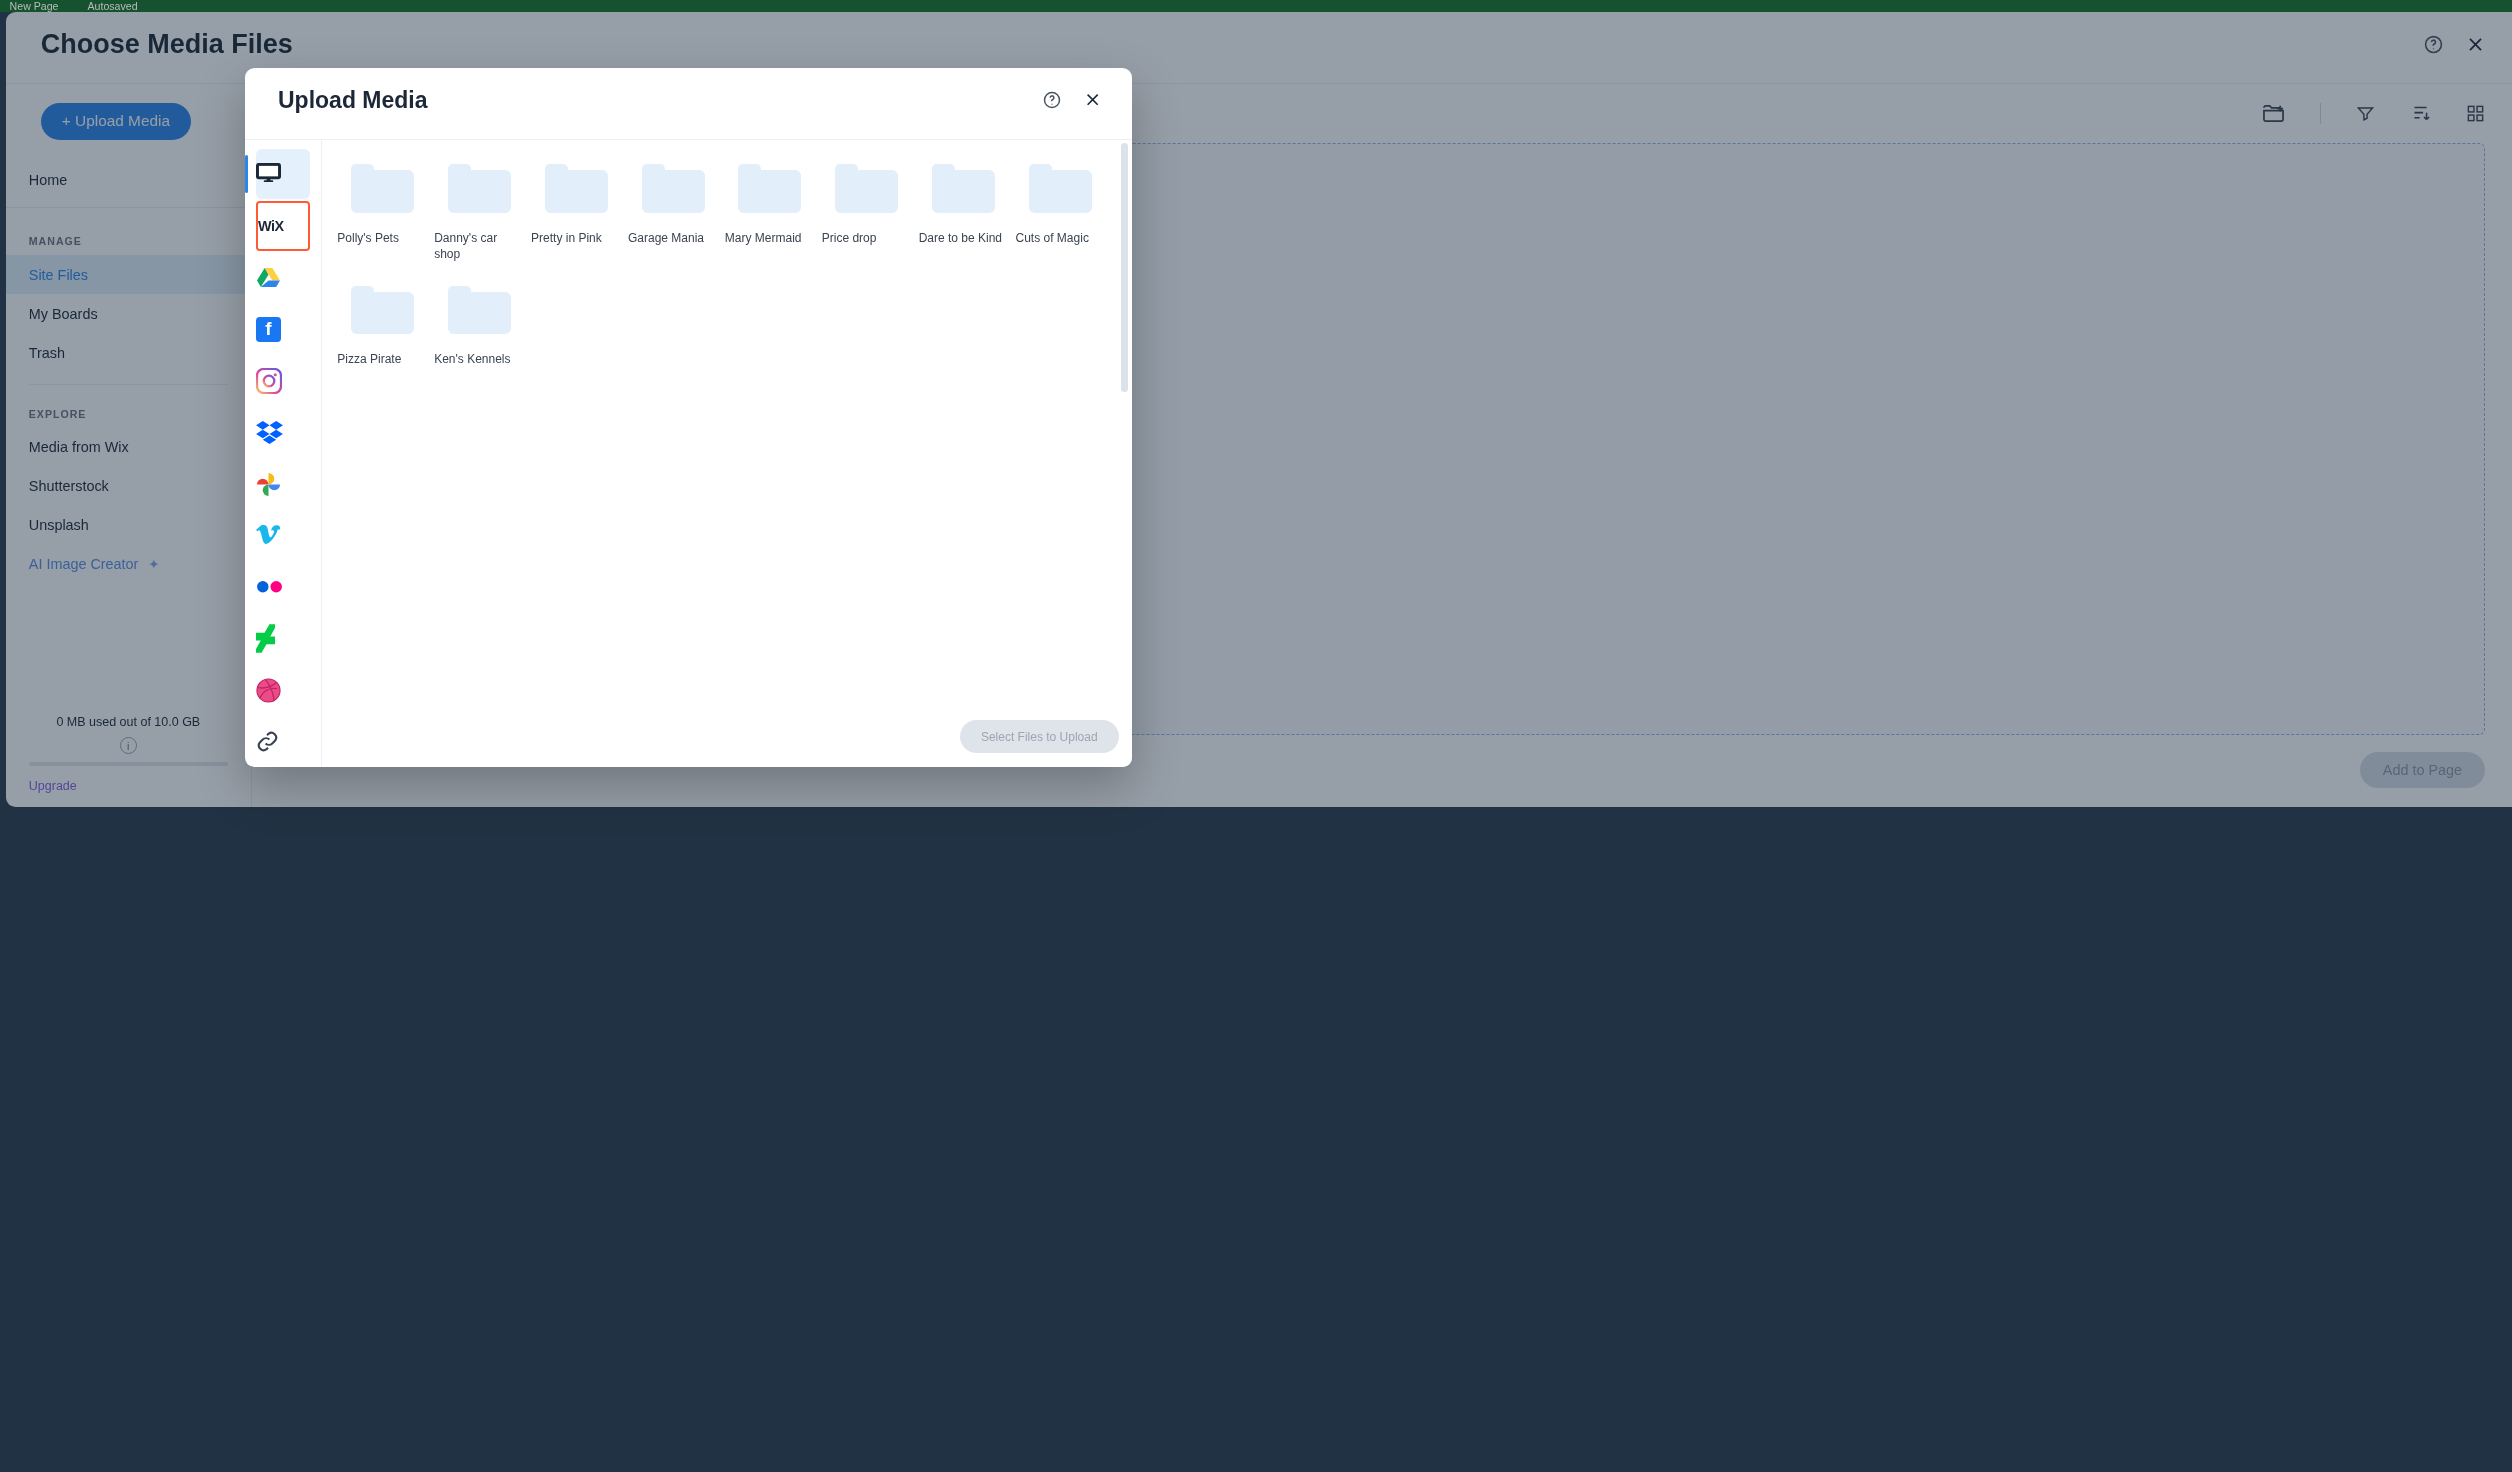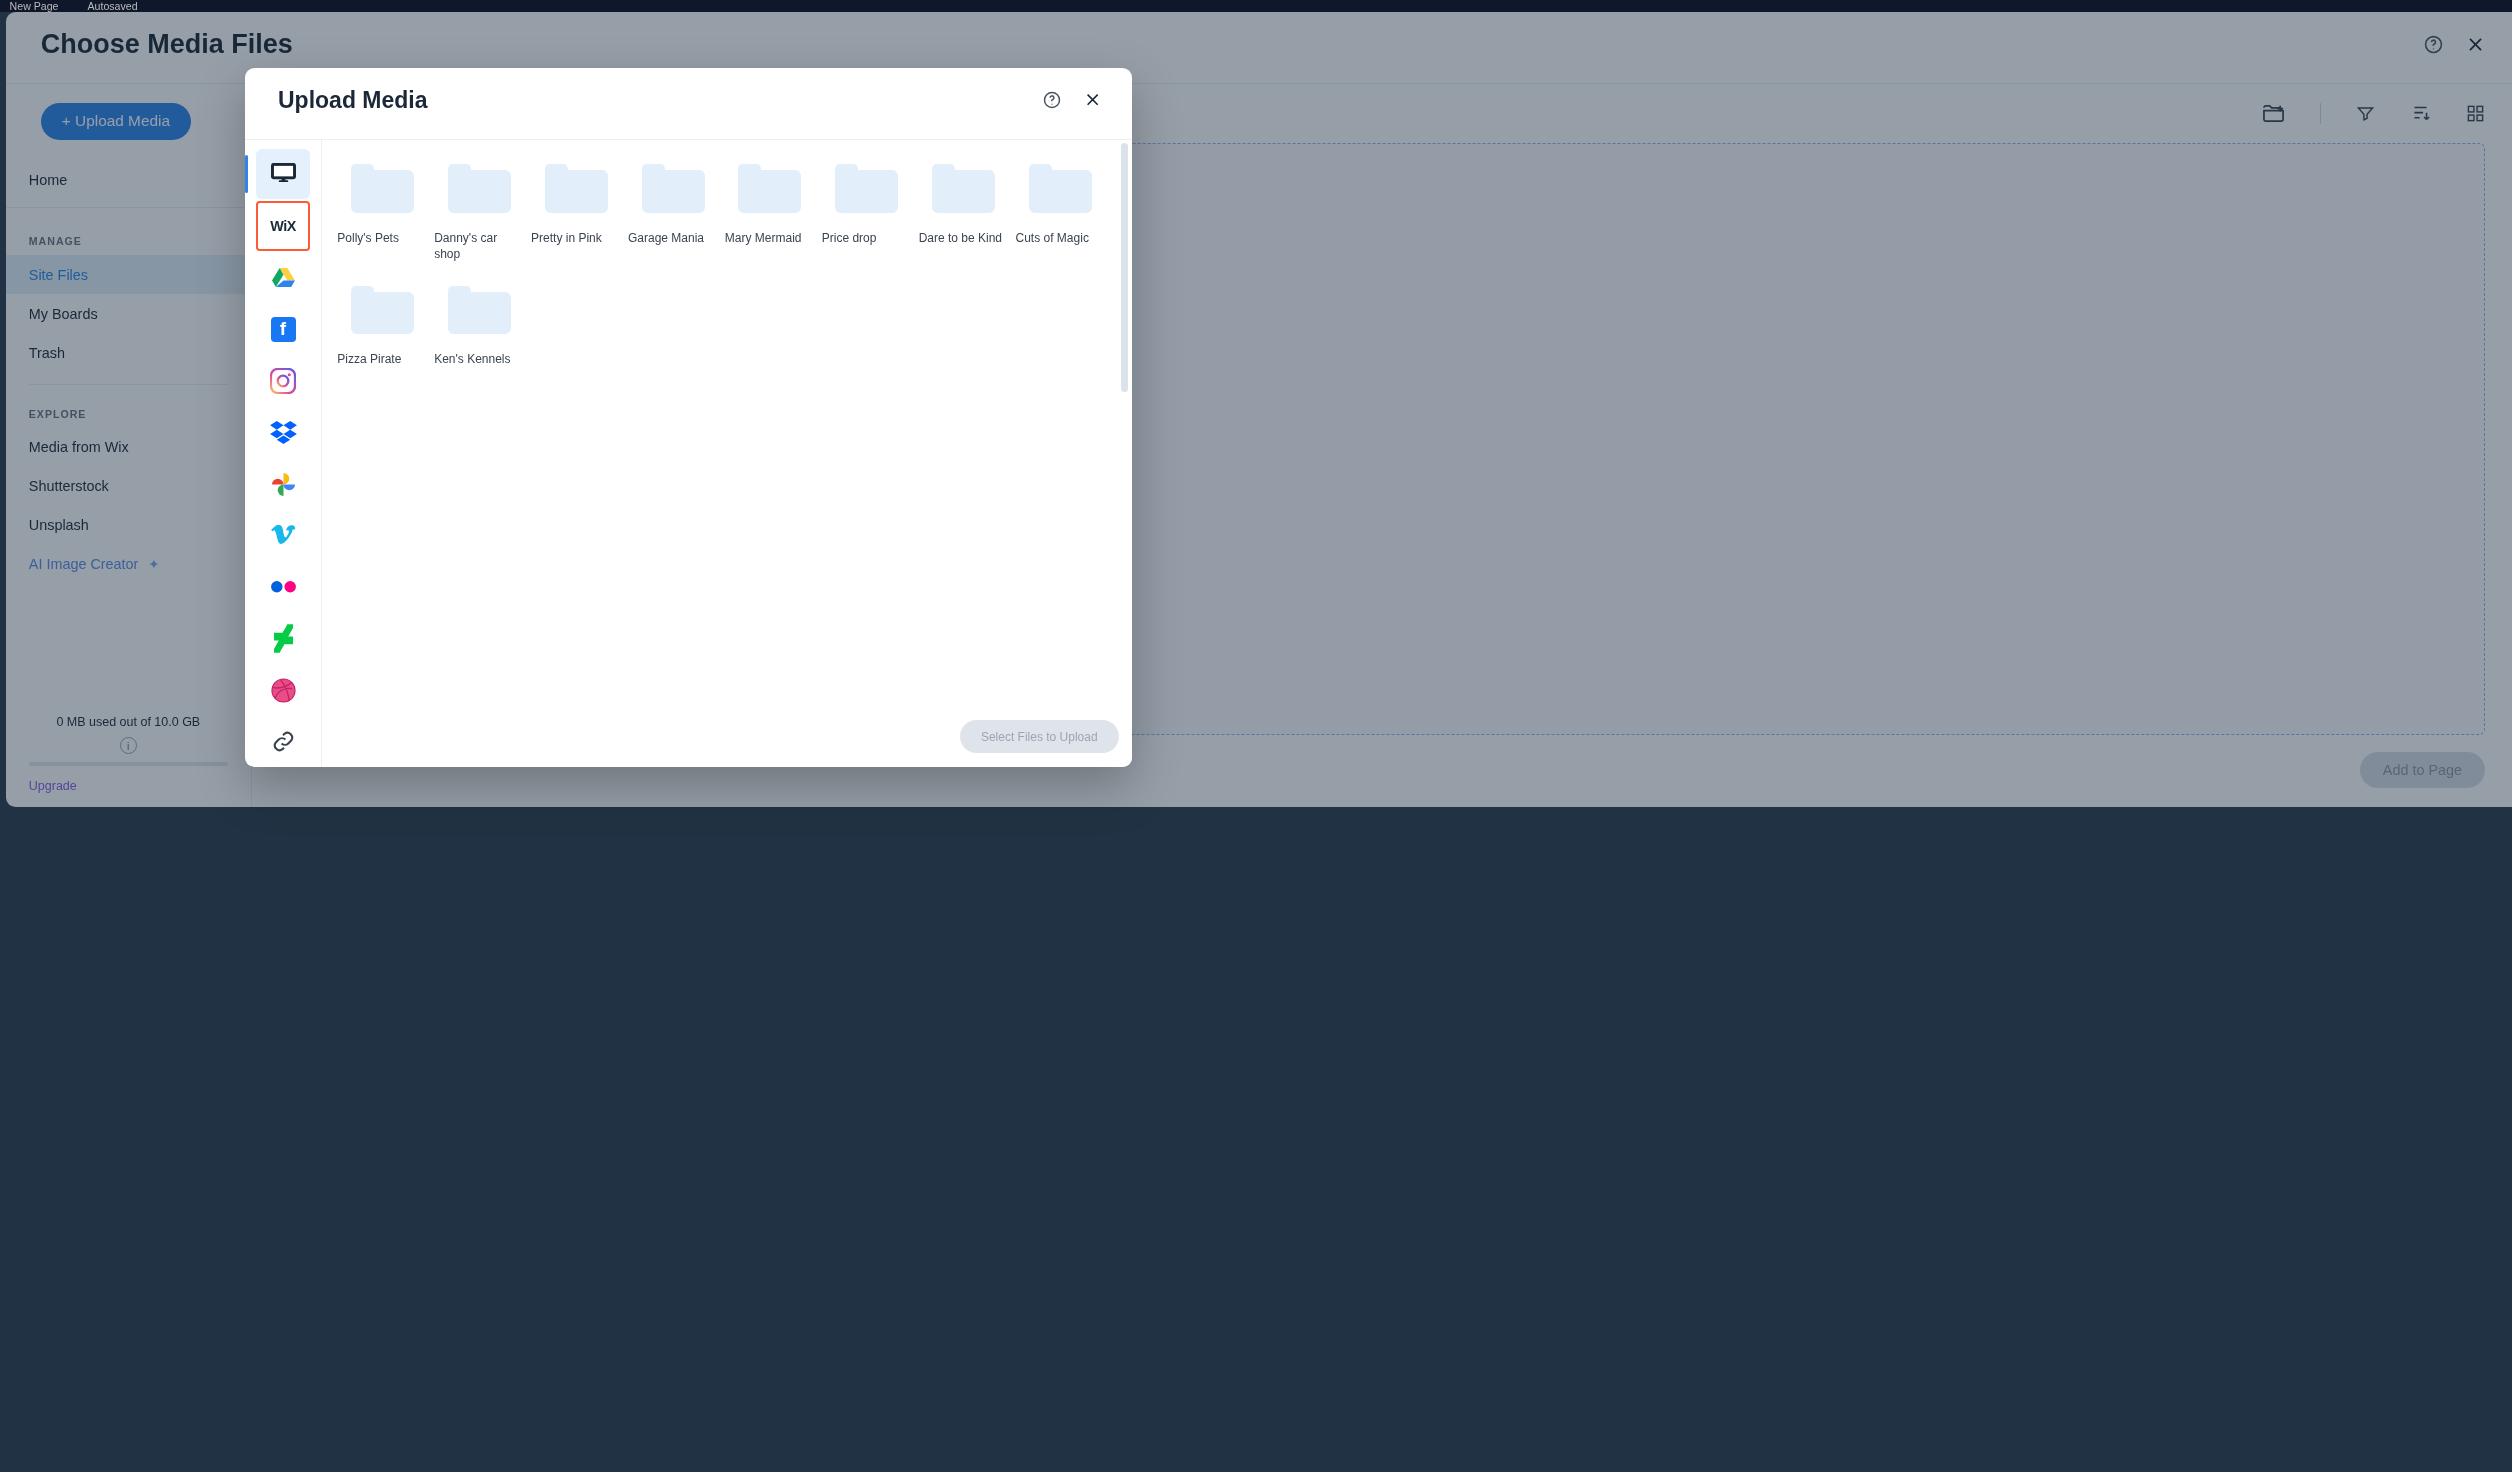--- a/index.html
+++ b/index.html
@@ -1,20 +1,20 @@
 <!DOCTYPE html>
 <html><head>
 <meta charset="utf-8">
 <style>
   * { box-sizing: border-box; margin: 0; padding: 0; font-family: -apple-system, BlinkMacSystemFont, "Segoe UI", Helvetica, Arial, sans-serif; }
   html, body { width: 100%; height: 100%; background: #2a3b4c; overflow: hidden; }
 
   .topbanner {
     height: 11.5px; width: 100%;
-    background: #0f172a; color: #bbb; font-size: 10.6px; display:flex; align-items:center;
+    background: #14532d; color: #bbb; font-size: 10.6px; display:flex; align-items:center;
     padding: 0 9.6px; gap: 29px;
   }
 
   .outer-modal-plane {
     position: absolute; inset: 11.5px 0 0 0; border-radius: 26px;
   }
 
   
   .choose-modal {
     position: absolute;
@@ -121,21 +121,21 @@
   }
   .um-header h2 { font-size: 23px; font-weight:700; color:#1c2837; }
   .um-body { flex:1; display:flex; overflow:hidden; }
 
   .um-sources {
     width: 77px; border-right:1px solid #eceff3;
     display:flex; flex-direction:column; align-items:center;
     padding-top: 9.6px; gap: 1.9px;
   }
   .src-btn {
-    width: 54px; height: 62px; display:flex;align-items:center;justify-content:center;
+    width: 54px; height: 62px; display:flex;align-items:center;justify-content:flex-start;
     border-radius:5.8px; cursor:pointer; position:relative;
   }
   .src-btn.active-blue { background:#e4f0fc; }
   .src-btn.active-blue::before {
     content:""; position:absolute; left:-11.5px; top:5.8px; bottom:5.8px; width:3.8px;
     background:#2d85ec; border-radius:1.9px;
   }
   .src-btn.selected { border:2.9px solid #ff5a36; border-radius:3.8px; }
   .wix-text { font-family: Arial, sans-serif; font-size:14.4px; font-weight:900; letter-spacing:-0.5px; color:#1c2837; }
 

